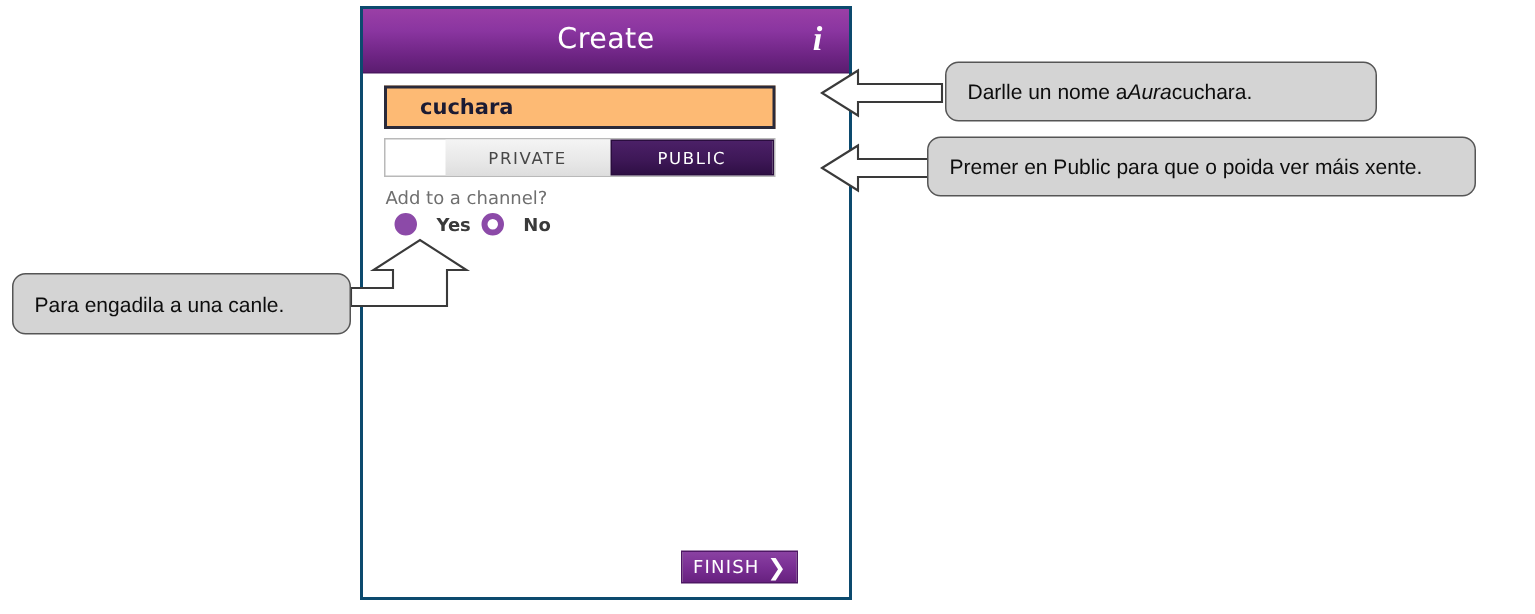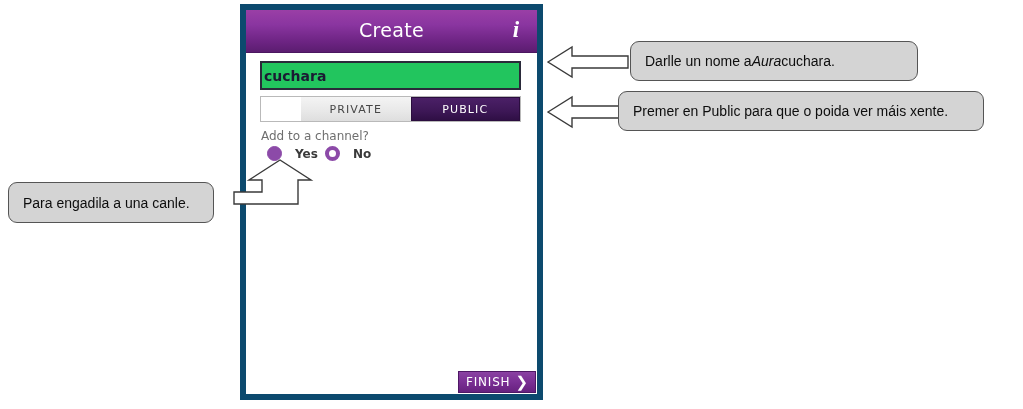--- a/index.html
+++ b/index.html
@@ -13,23 +13,23 @@
     position: relative;
     font-family: "Liberation Sans", sans-serif;
     overflow: hidden;
   }
 
   
   #phone-frame {
     position: absolute;
     left: 240px;
     top: 4px;
-    width: 303px;
+    width: 328px;
     height: 396px;
-    border: 6px solid #0c4a6e;
+    border: 2px solid #0c4a6e;
     background: #ffffff;
     box-sizing: border-box;
   }
 
   
   #app-header {
     position: relative;
     height: 42px;
     background: linear-gradient(180deg, #9a3fa6 0%, #8a35a0 35%, #6d2483 75%, #5b1d70 100%);
     border-bottom: 1px solid #4b1760;
@@ -68,26 +68,26 @@
     left: 14px;
     top: 51px;
     width: 261px;
     height: 29px;
   }
   #name-input {
     width: 100%;
     height: 100%;
     box-sizing: border-box;
     border: 2px solid #2a2a3a;
-    background: #22c55e;
+    background: #fdba74;
     font-family: "DejaVu Sans", sans-serif;
     font-size: 14px;
     font-weight: bold;
     color: #1b1b33;
-    padding: 0 2px;
+    padding: 0 22px;
     outline: none;
   }
 
   
   #privacy-toggle {
     position: absolute;
     left: 14px;
     top: 86px;
     width: 261px;
     height: 26px;
@@ -218,21 +218,21 @@
   }
   #callout-public {
     left: 618px;
     top: 91px;
     width: 366px;
     height: 40px;
   }
   #callout-channel {
     left: 8px;
     top: 182px;
-    width: 206px;
+    width: 226px;
     height: 41px;
   }
 
   .arrow-svg {
     position: absolute;
   }
   #arrow-name   { left: 546px; top: 44px;  width: 84px;  height: 36px; }
   #arrow-public { left: 546px; top: 94px;  width: 84px;  height: 36px; }
   #arrow-channel{ left: 232px; top: 158px; width: 82px;  height: 52px; }
 </style>

